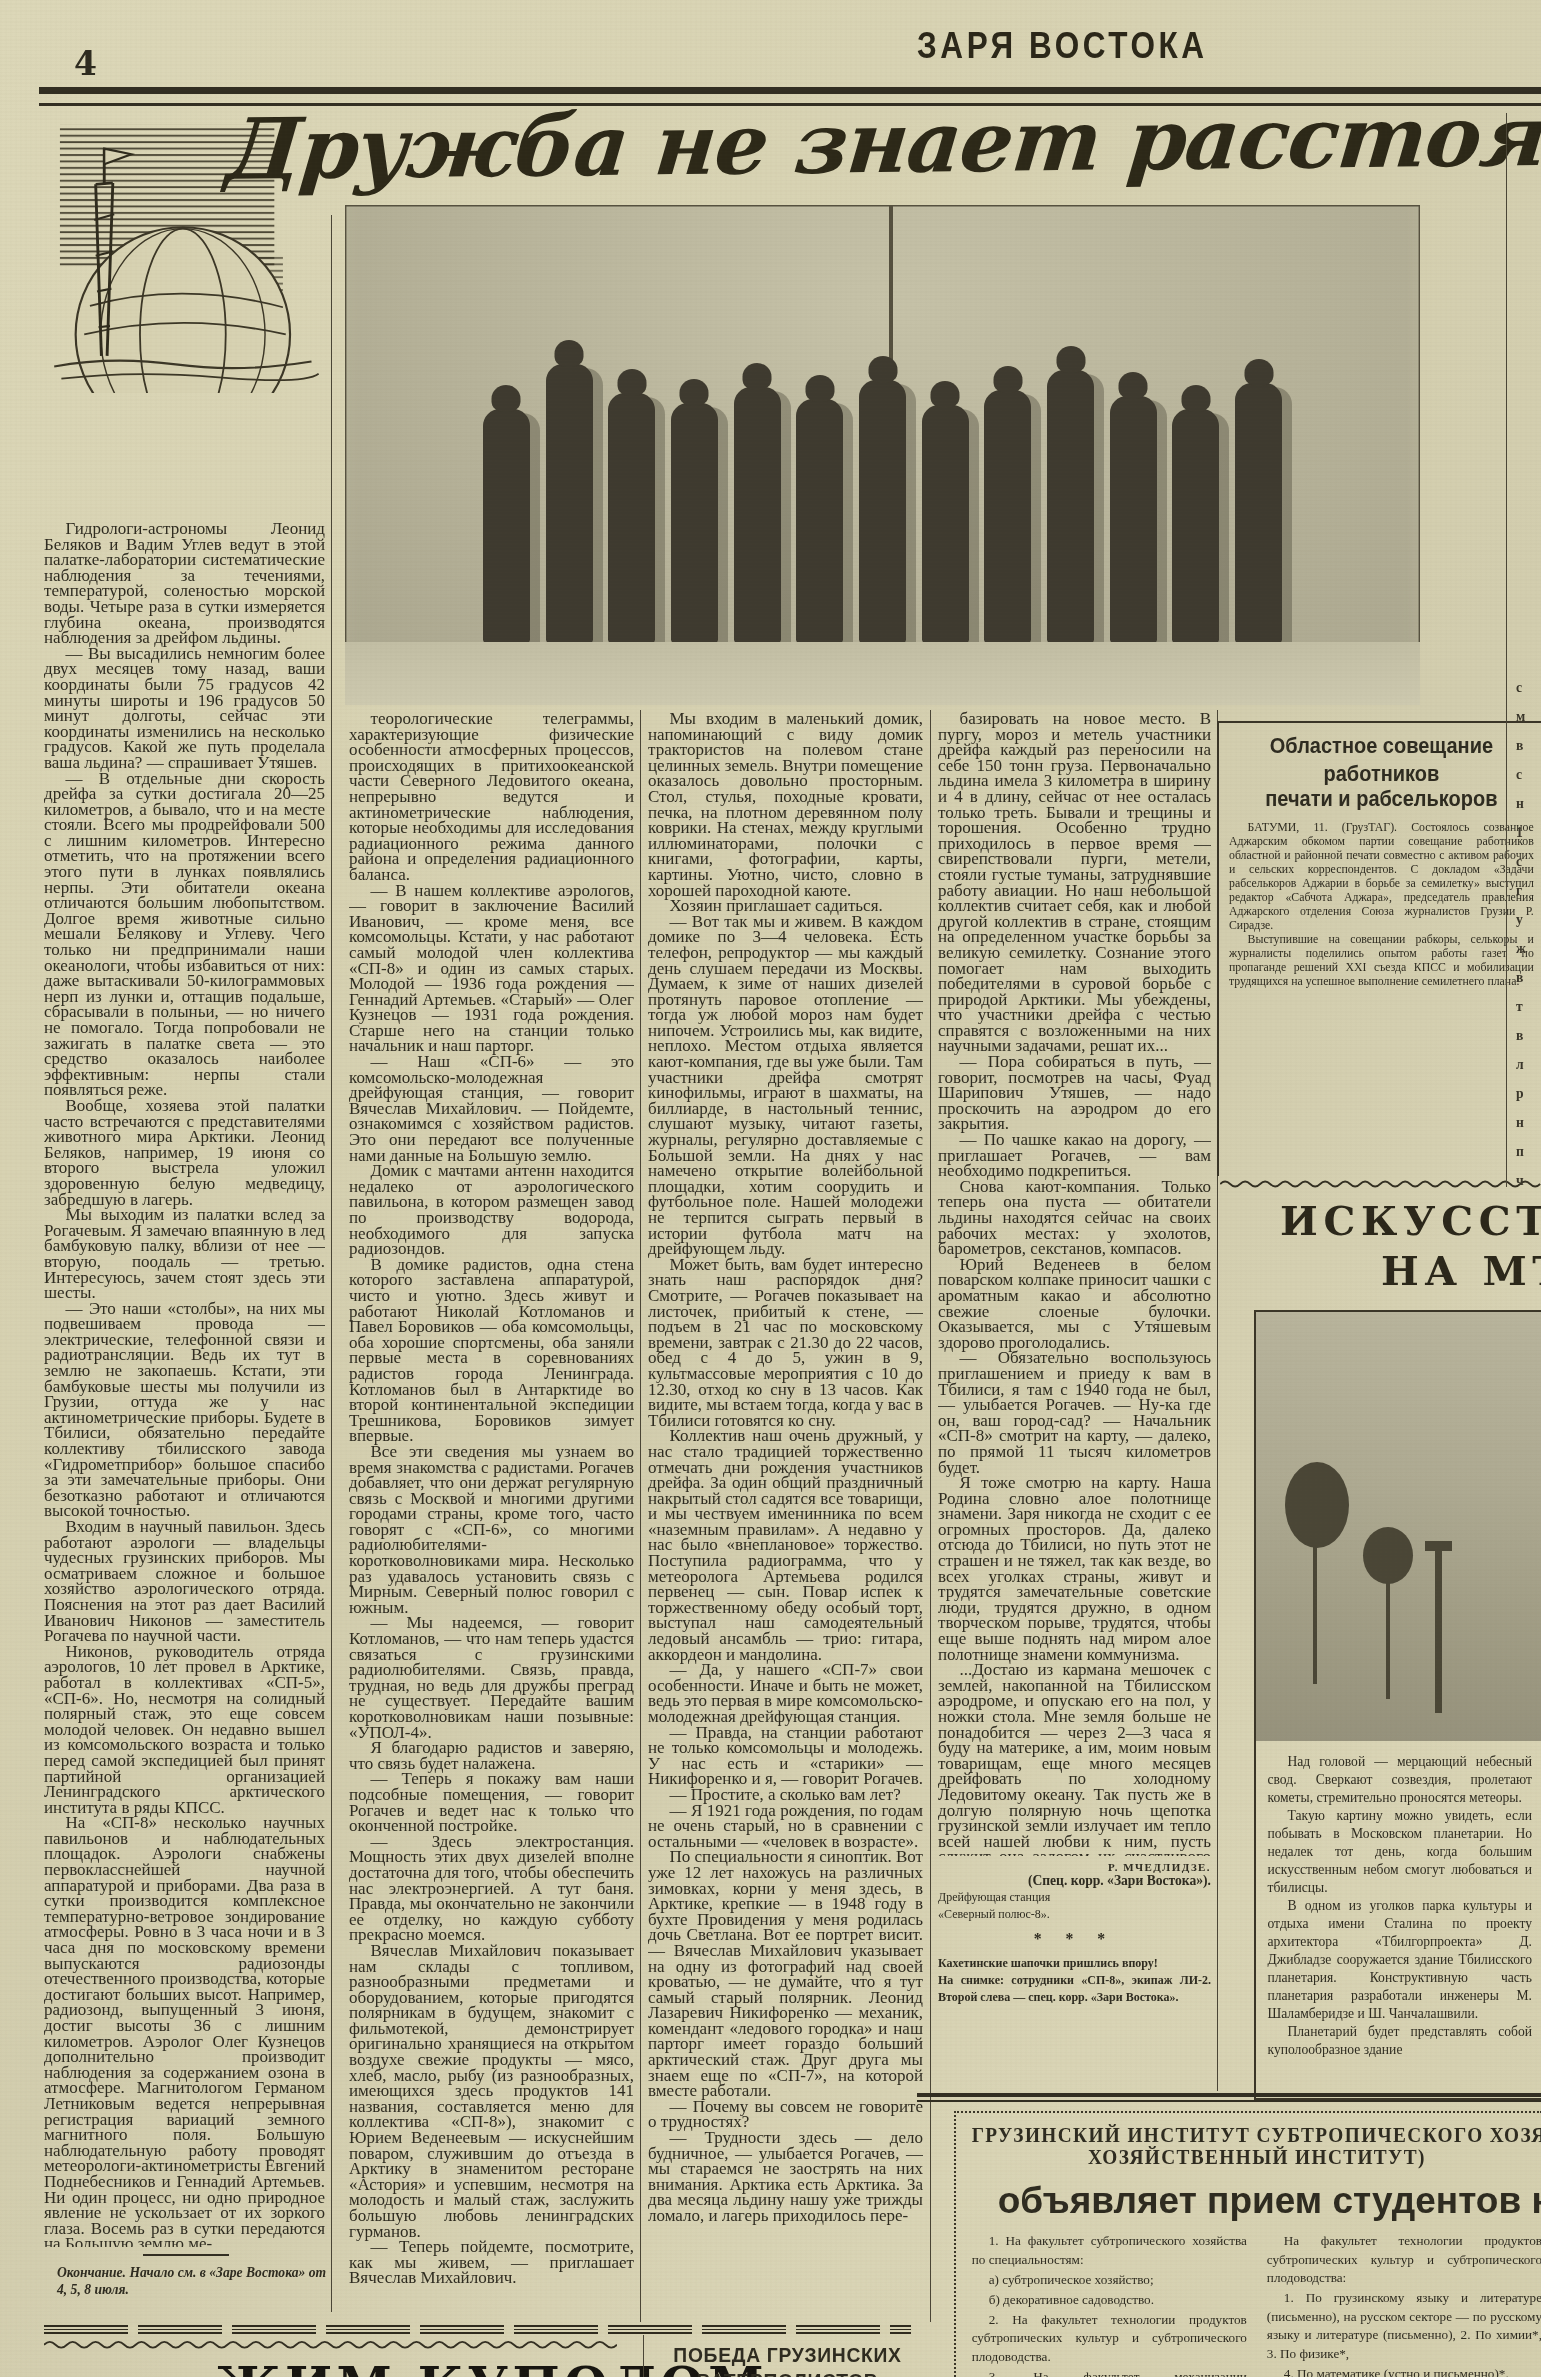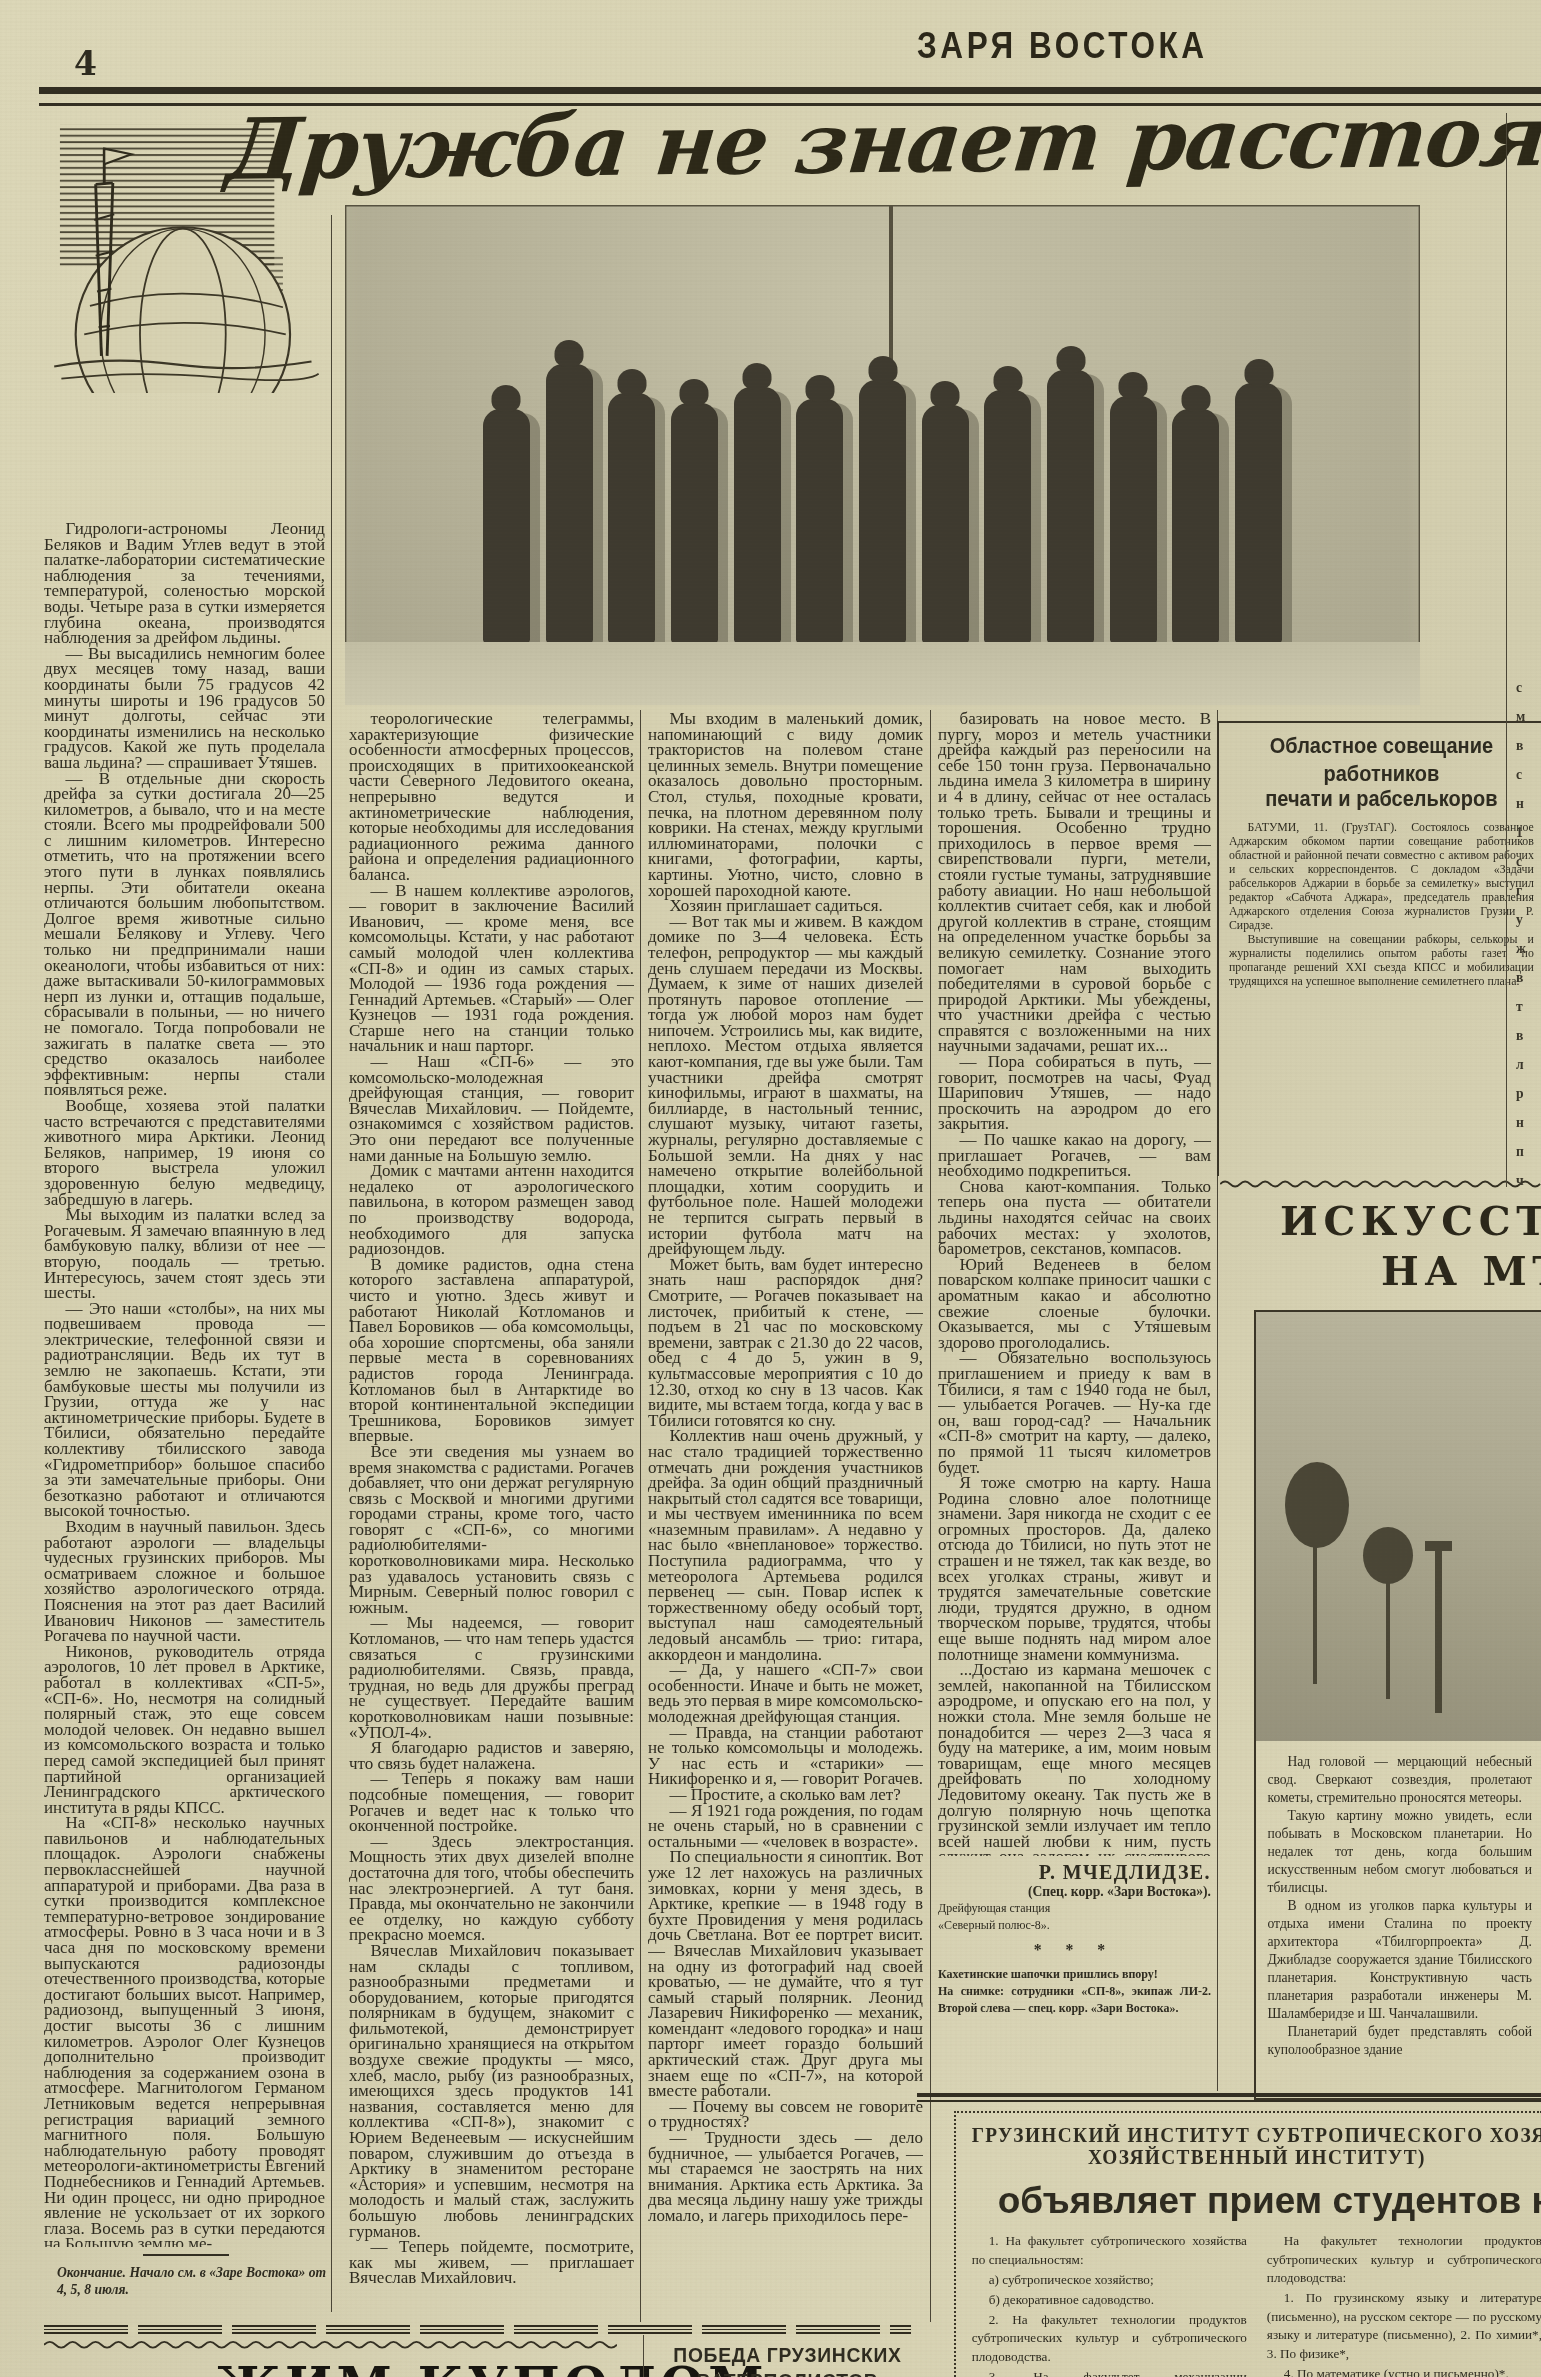--- a/index.html
+++ b/index.html
@@ -28,21 +28,21 @@
       radial-gradient(ellipse at 50% 20%,#c6c2a8 0%,#b7b39a 55%,#aaa68e 100%);
       box-shadow:inset 0 0 0 1.4px #55503f, inset 0 -43px 29px -14.3px #c9c5ab;}
   .figrow{position:absolute;left:0;right:0;bottom:60px;display:flex;justify-content:center;
       align-items:flex-end;gap:15.7px;}
   .fig{background:#3e3a2f;border-radius:17px 17px 5.7px 5.7px;position:relative;width:47px;
       box-shadow:10px 4.3px 0 rgba(60,56,44,.35);}
   .fig::before{content:"";position:absolute;top:-24px;left:50%;transform:translateX(-50%);
       width:29px;height:27px;border-radius:50% 50% 40% 40%;background:#3e3a2f;}
   .photo-ground{position:absolute;left:0;right:0;bottom:0;height:63px;
       background:linear-gradient(#c2be a4,#cdc9af);background:linear-gradient(#c2bea4,#cdc9af);}
-  .byline-name{font-weight:bold;font-size:20px;text-align:right;letter-spacing:1.4px;}
+  .byline-name{font-weight:bold;font-size:11px;text-align:right;letter-spacing:1.4px;}
   .byline-role{font-weight:bold;font-size:13.6px;text-align:right;}
   .station{font-size:12px;line-height:17px;}
   .stars{text-align:center;font-weight:bold;font-size:15.7px;letter-spacing:10px;margin:7.2px 0;}
   .capbold{font-weight:bold;}
   .boxhead{font-family:"Liberation Sans",sans-serif;font-weight:bold;font-size:20px;
       line-height:26px;text-align:center;transform:scaleY(1.08);}
   .planhead{font-family:"DejaVu Serif",serif;font-weight:bold;font-size:40px;
       letter-spacing:5.7px;white-space:nowrap;color:#2b271a;}
   .plan-photo{background:
       linear-gradient(#b8b49c 0%,#aeaa92 40%,#a29e86 70%,#96927c 100%);

